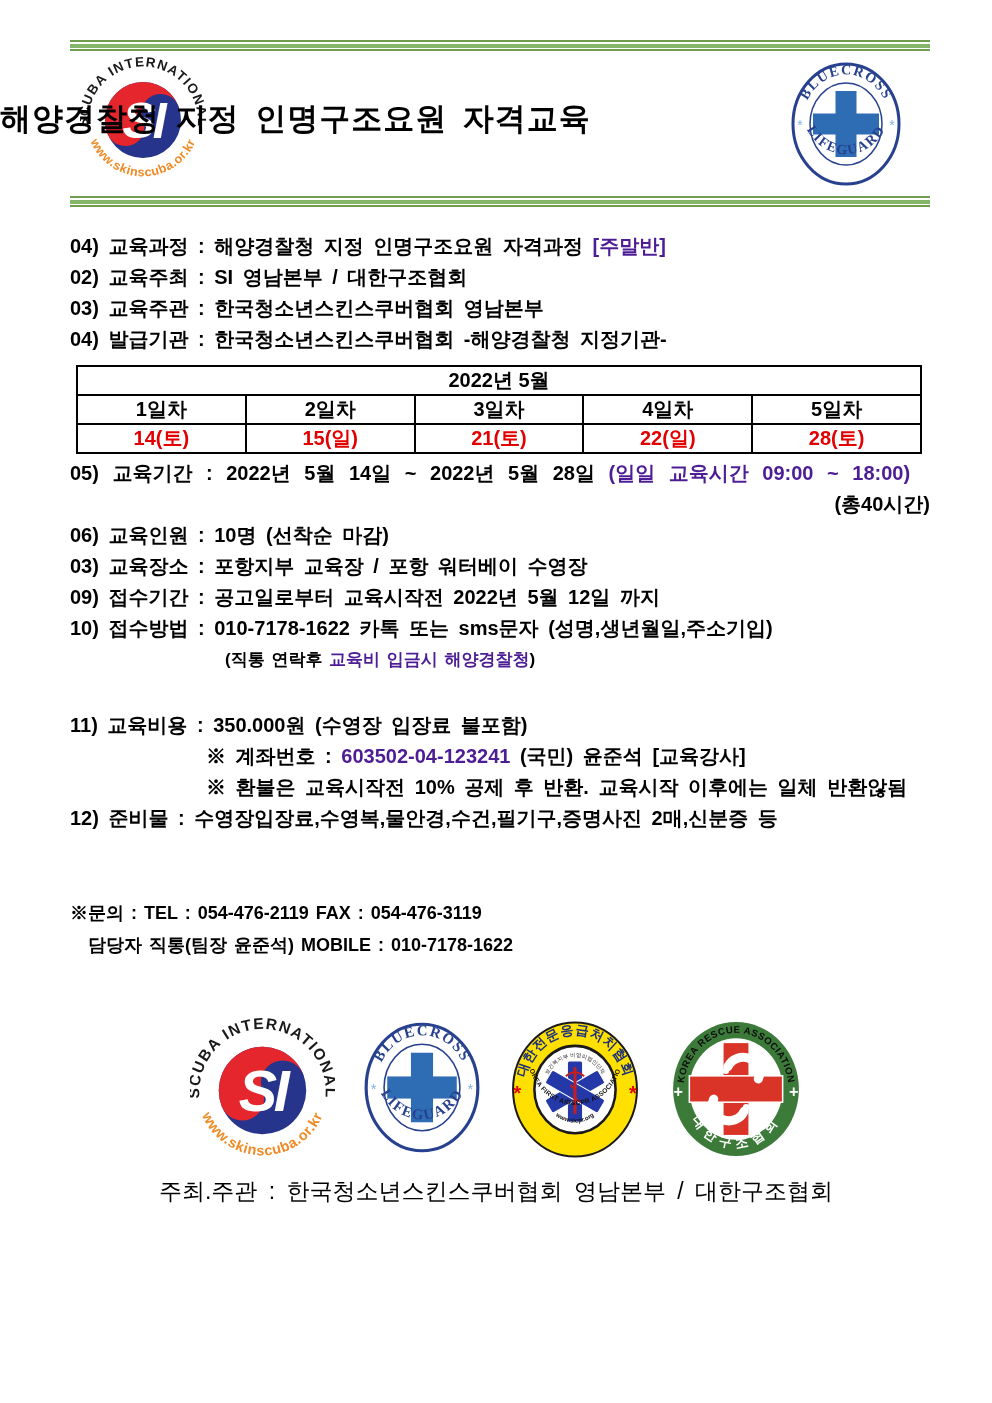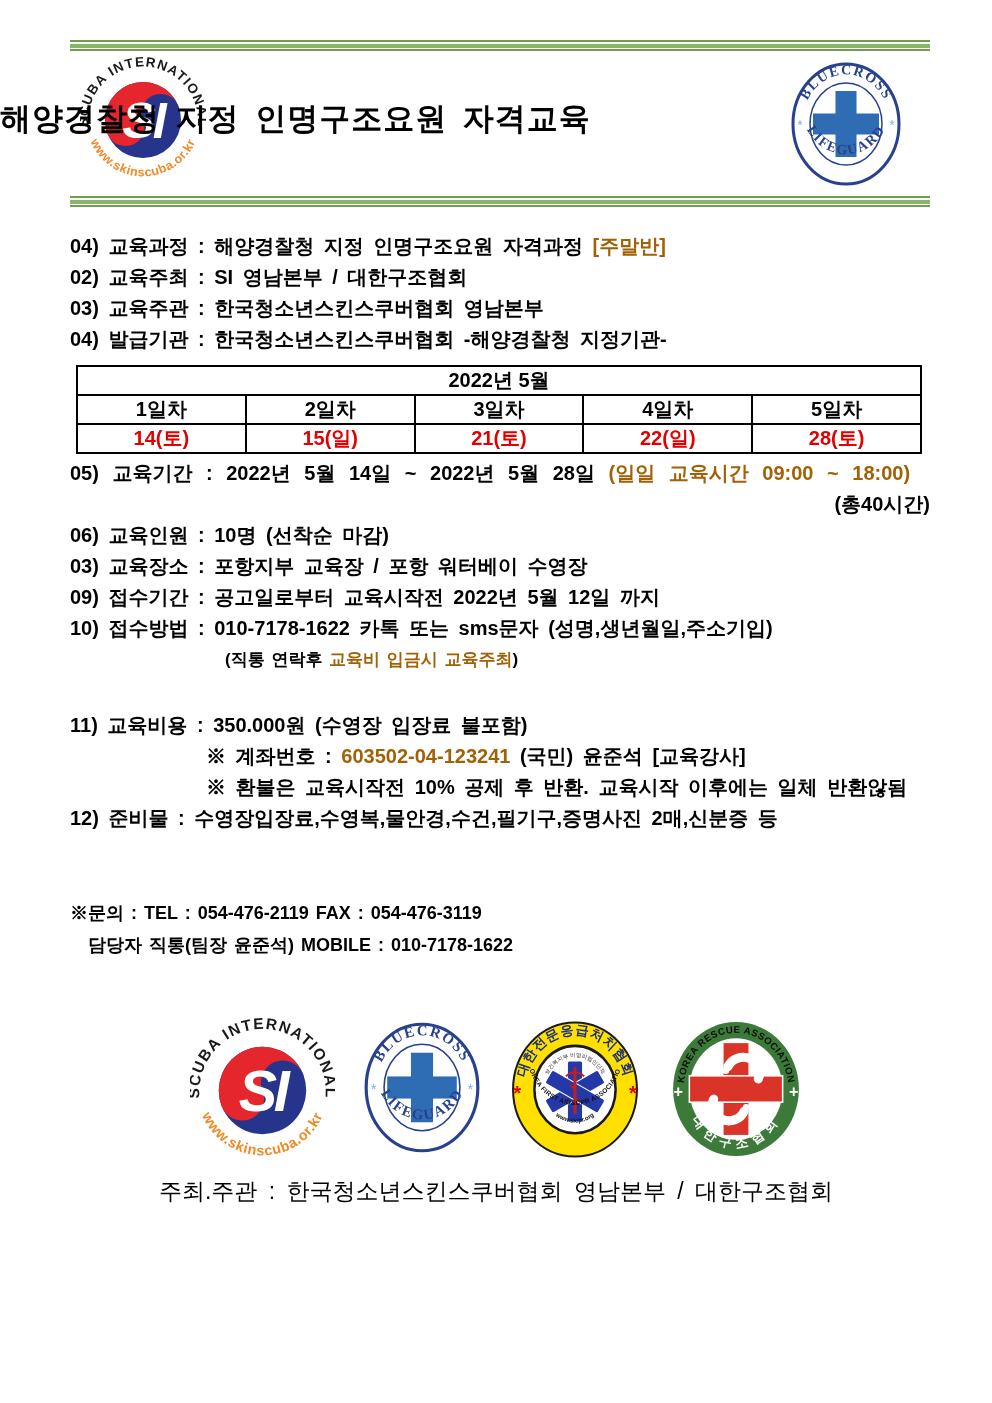--- a/index.html
+++ b/index.html
@@ -26,21 +26,21 @@
     word-spacing:6px;
   }
   .si-logo-header   { position:absolute; left:80px;  top:52px; }
   .bc-logo-header   { position:absolute; left:790px; top:60px; }
 
   .body-block { position:absolute; top:231px; left:70px; width:860px; }
   .line {
     font-size:20px; font-weight:bold; line-height:31px;
     white-space:nowrap; word-spacing:4px;
   }
-  .red { color:#a16207; }
+  .red { color:#4c1d95; }
   .l05 { word-spacing:8px; }
   .right { text-align:right; word-spacing:2px; }
   .sub10 { padding-left:155px; font-size:17px; line-height:31px; word-spacing:2px; }
   .sub11 { padding-left:136px; }
   .gap-lg { height:35px; }
   .gap-xl { height:63px; }
 
   table.schedule {
     width:846px; margin:10px 0 4px 6px;
     border-collapse:collapse; table-layout:fixed;
@@ -147,21 +147,21 @@
       </tbody>
     </table>
 
     <p class="line l05"><span>05) 교육기간 : 2022년 5월 14일 ~ 2022년 5월 28일 </span><span class="red">(일일 교육시간 09:00 ~ 18:00)</span></p>
     <p class="line right"><span>(총40시간)</span></p>
 
     <p class="line"><span>06) 교육인원 : 10명  (선착순 마감)</span></p>
     <p class="line"><span>03) 교육장소 : 포항지부 교육장 / 포항 워터베이 수영장</span></p>
     <p class="line"><span>09) 접수기간 : 공고일로부터 교육시작전 2022년 5월 12일 까지</span></p>
     <p class="line"><span>10) 접수방법 :  010-7178-1622 카톡 또는 sms문자 (성명,생년월일,주소기입)</span></p>
-    <p class="line sub10"><span>(직통 연락후  </span><span class="red">교육비 입금시 교육주최</span><span>)</span></p>
+    <p class="line sub10"><span>(직통 연락후  </span><span class="red">교육비 입금시 해양경찰청</span><span>)</span></p>
 
     <div class="gap-lg"></div>
 
     <p class="line"><span>11) 교육비용 : 350.000원 (수영장 입장료 불포함)</span></p>
     <p class="line sub11"><span>※ 계좌번호 : </span><span class="red">603502-04-123241</span><span> (국민) 윤준석 [교육강사]</span></p>
     <p class="line sub11"><span>※ 환불은 교육시작전 10% 공제 후 반환. 교육시작 이후에는 일체 반환않됨</span></p>
     <p class="line"><span>12) 준비물 : 수영장입장료,수영복,물안경,수건,필기구,증명사진 2매,신분증 등</span></p>
 
     <div class="gap-xl"></div>
 

